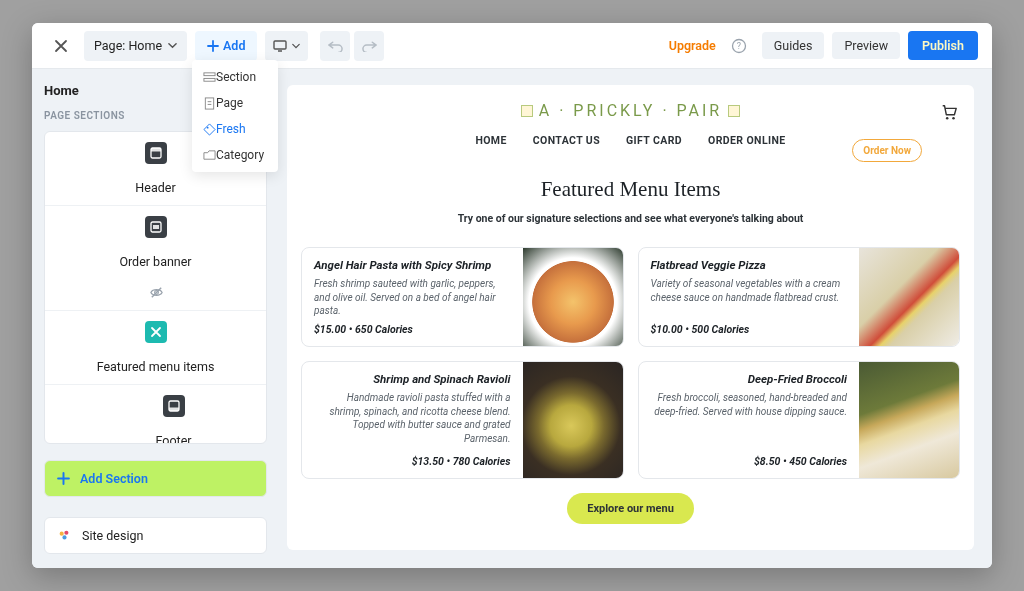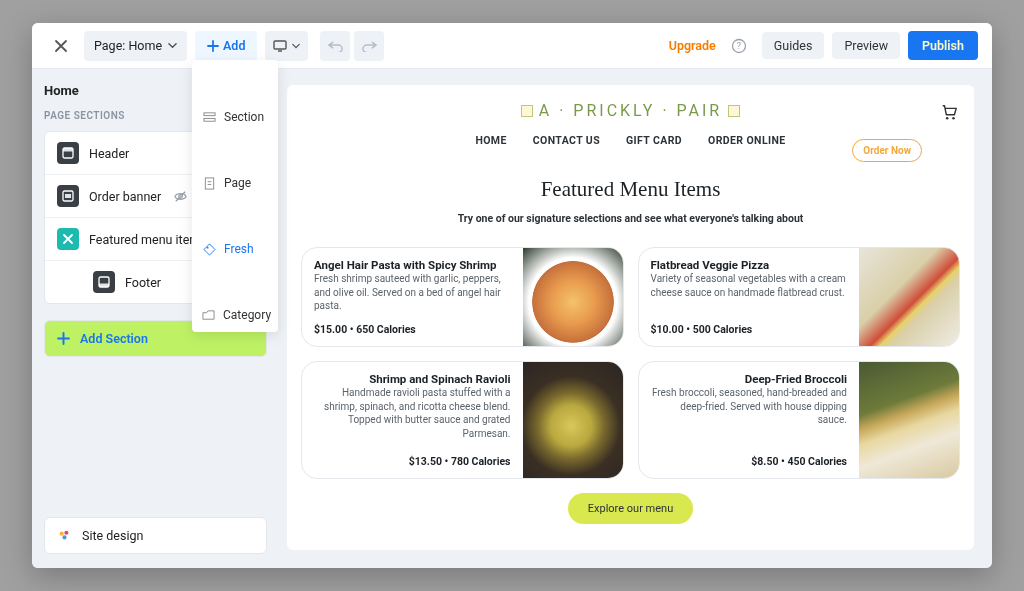--- a/index.html
+++ b/index.html
@@ -16,32 +16,32 @@
   .highlight-box { position: absolute; border: 3px solid #ffd400; border-radius: 6px; pointer-events: none; }
   .device-btn { height: 30px; background: #eef2f6; border-radius: 4px; display: flex; align-items: center; padding: 0 8px; gap: 3px; cursor: pointer; color: #555; }
   .history { display: flex; gap: 4px; margin-left: 4px; }
   .spacer { flex: 1; }
   .upgrade { color: #f57c00; font-size: 12.5px; font-weight: 600; cursor: pointer; }
   .top-text-btn { font-size: 12.5px; color: #333; padding: 6px 12px; background: #eef2f6; border-radius: 4px; cursor: pointer; }
   .publish-btn { font-size: 12.5px; color: #fef9c3; background: #1976f2; padding: 7px 14px; border-radius: 4px; font-weight: 600; cursor: pointer; }
 
   
   .add-dropdown { position: absolute; top: 60px; left: 192px; width: 86px; background: #fff; border-radius: 4px; box-shadow: 0 4px 14px rgba(0,0,0,0.1); padding: 4px 0; z-index: 10; }
-  .dd-item { display: flex; align-items: flex-start; gap: 8px; padding: 6px 10px; font-size: 12px; color: #333; cursor: pointer; margin-top: 40px; }
+  .dd-item { display: flex; align-items: flex-start; gap: 0; padding: 6px 10px; font-size: 12px; color: #333; cursor: pointer; }
   .dd-item .ico { width: 14px; height: 14px; display: flex; align-items: center; justify-content: center; color: #888; }
   .dd-item.active { color: #1976f2; }
   .dd-item.active .ico { color: #1976f2; }
 
   
   .body { flex: 1; display: flex; min-height: 0; }
   .sidebar { width: 247px; background: #eef2f6; padding: 14px 12px; display: flex; flex-direction: column; gap: 10px; position: relative; }
   .sidebar h3 { font-size: 13px; font-weight: 700; color: #222; }
   .sec-label { font-size: 10px; letter-spacing: 0.5px; color: #8a94a0; font-weight: 600; margin-top: 2px; }
   .sections { background: #fff; border-radius: 6px; overflow: hidden; border: 1px solid #e3e7ec; }
-  .section-row { display: flex; align-items: center; gap: 10px; padding: 10px 12px; font-size: 12.5px; color: #222; border-bottom: 1px solid #eef1f4; cursor: pointer; }
+  .section-row { display: flex; align-items: center; gap: 16px; padding: 10px 12px; font-size: 12.5px; color: #222; border-bottom: 1px solid #eef1f4; cursor: pointer; flex-direction: column; }
   .section-row:last-child { border-bottom: none; margin-left: 36px; }
   .sec-ico { width: 22px; height: 22px; border-radius: 4px; display: flex; align-items: center; justify-content: center; color: #fff; }
   .sec-ico.dark { background: #3a3f45; }
   .sec-ico.teal { background: #1dbab0; }
   .eye-off { color: #9aa3ad; margin-left: 2px; }
   .add-section { margin-top: 6px; background: #bef264; border: 1px solid #e3e7ec; border-radius: 6px; display: flex; align-items: center; gap: 10px; padding: 10px 12px; font-size: 12.5px; color: #1976f2; font-weight: 600; cursor: pointer; }
   .sidebar-spacer { flex: 1; }
   .site-design { background: #fff; border: 1px solid #e3e7ec; border-radius: 6px; display: flex; align-items: center; gap: 10px; padding: 10px 12px; font-size: 12.5px; color: #222; cursor: pointer; }
 
   
@@ -50,28 +50,28 @@
   .site-header { width: 100%; display: flex; align-items: center; justify-content: center; position: relative; }
   .logo { font-family: Georgia, serif; font-size: 16px; letter-spacing: 3px; color: #7a9a4a; display: flex; align-items: center; gap: 6px; }
   .logo .orn { width: 12px; height: 12px; border: 1px solid #b8ca7e; background: #fff6d6; }
   .order-now { position: absolute; right: 38px; top: -2px; border: 1px solid #f2a83b; color: #f2a83b; font-size: 10px; font-weight: 700; padding: 5px 10px; border-radius: 14px; cursor: pointer; margin-top: 40px; }
   .cart { position: absolute; right: 2px; top: 2px; color: #333; cursor: pointer; }
   .site-nav { display: flex; gap: 26px; margin-top: 14px; }
   .site-nav a { font-size: 10.5px; font-weight: 700; letter-spacing: 0.4px; color: #2d3338; text-decoration: none; cursor: pointer; }
   .feat-title { font-family: Georgia, serif; font-size: 21px; color: #1c2126; margin-top: 30px; }
   .feat-sub { font-size: 10.5px; font-weight: 700; color: #2d3338; margin-top: 10px; text-align: center; }
   .cards { display: grid; grid-template-columns: 1fr 1fr; gap: 14px; margin-top: 22px; width: 100%; }
-  .card { border: 1px solid #e4e7eb; border-radius: 16px; display: flex; overflow: hidden; height: 100px; }
+  .card { border: 1px solid #e4e7eb; border-radius: 8px; display: flex; overflow: hidden; height: 100px; font-style: italic; }
   .card.tall { height: 118px; text-align: right; }
   .card-text { flex: 1; padding: 10px 12px; display: flex; flex-direction: column; }
   .card-title { font-size: 11.5px; font-weight: 700; color: #1c2126; }
-  .card-desc { font-size: 10px; color: #5b636b; line-height: 1.35; }
+  .card-desc { font-size: 10px; color: #5b636b; margin-top: 5px; line-height: 1.35; }
   .card-meta { font-size: 10.5px; font-weight: 700; color: #1c2126; margin-top: auto; }
   .card-img { width: 100px; flex-shrink: 0; }
-  .explore { margin-top: 14px; background: #d9e84f; color: #2d3338; font-size: 11px; font-weight: 400; padding: 9px 20px; border-radius: 18px; cursor: pointer; }
+  .explore { margin-top: 14px; background: #d9e84f; color: #2d3338; font-size: 11px; font-weight: 700; padding: 9px 20px; border-radius: 18px; cursor: pointer; }
 
   
   .food1 { background: radial-gradient(circle at 50% 55%, #f4c36b 0%, #e89a4d 30%, #c5703c 55%, #fff 56%, #fff 60%, #2c3a2d 100%); }
   .food2 { background: linear-gradient(135deg, #e8e4db 0%, #d9cfa8 40%, #d04d3a 55%, #e7d26a 60%, #d9cfa8 65%, #efece5 100%); }
   .food3 { background: radial-gradient(circle at 48% 55%, #d9c85a 0%, #b8a83e 25%, #7a6a2e 40%, #3a2f23 60%, #2a2523 100%); }
   .food4 { background: linear-gradient(160deg, #4a5a34 0%, #6d7a3a 35%, #c7a85a 45%, #e8d8a0 55%, #efe8d8 70%, #d8c9a0 100%); }
 
   svg { display: block; }
 </style>
 </head>

